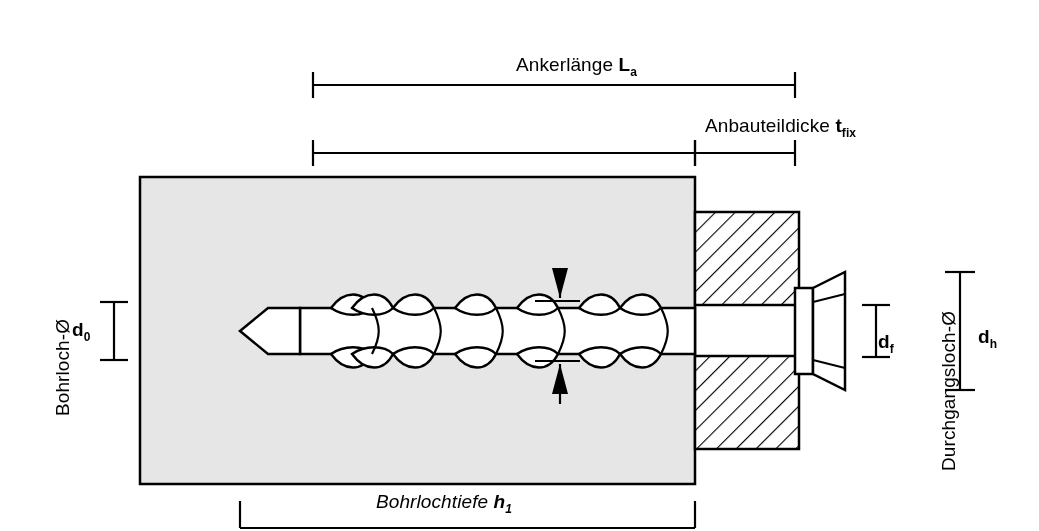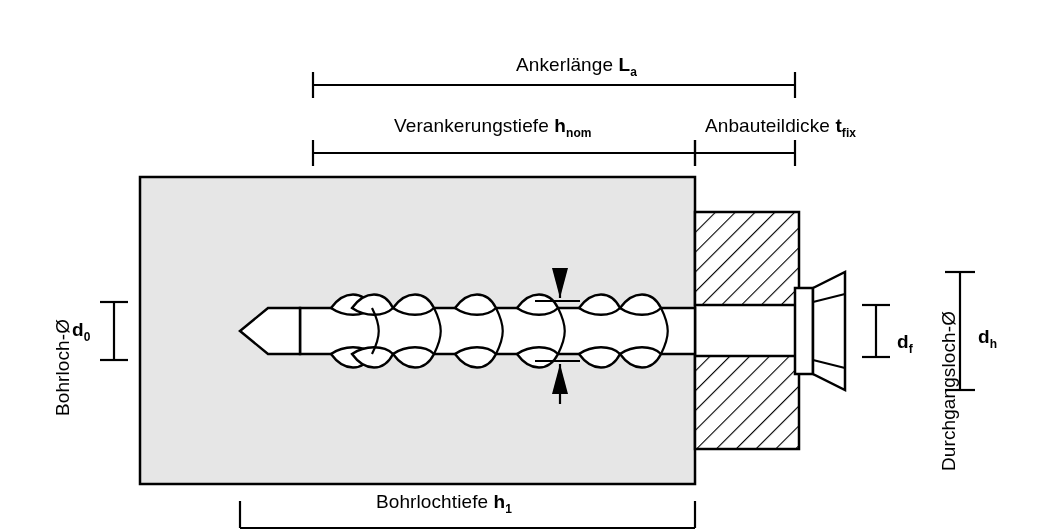--- a/index.html
+++ b/index.html
@@ -165,50 +165,47 @@
       <line x1="695" y1="465" x2="695" y2="492"></line>
       <line x1="240" y1="492" x2="695" y2="492"></line>
     </g>
 
   </svg>
 
   <div class="lbl" style="left:516px; top:18px;">
     <span class="reg">Ankerlänge </span><span>L</span><span class="sub">a</span>
   </div>
 
-  <div class="lbl" style="left:394px; top:79px;">
-    <span class="reg">Verankerungstiefe </span><span>h</span><span class="sub">nom</span>
-  </div>
 
   <div class="lbl" style="left:705px; top:79px;text-align:center;">
     <span class="reg">Anbauteildicke </span><span>t</span><span class="sub">fix</span>
   </div>
 
   <div class="lbl rot-cw" style="left:52px; top:380px;">
     <span class="reg">Bohrloch-Ø</span>
   </div>
 
   <div class="lbl" style="left:72px; top:283px;">
     <span>d</span><span class="sub">0</span>
   </div>
 
 
-  <div class="lbl" style="left:897px; top:295px;">
+  <div class="lbl" style="left:878px; top:295px;">
     <span>d</span><span class="sub">f</span>
   </div>
 
   <div class="lbl rot-cw" style="left:938px; top:435px;">
     <span class="reg">Durchgangsloch-Ø</span>
   </div>
 
   <div class="lbl" style="left:978px; top:290px;">
     <span>d</span><span class="sub">h</span>
   </div>
 
   <div class="lbl rot-cw" style="left:1022px; top:353px;">
     <span class="reg">Kopf-Ø</span>
   </div>
 
-  <div class="lbl" style="left:376px; top:455px;">
+  <div class="lbl" style="left:376px; top:455px;font-style:italic;">
     <span class="reg">Bohrlochtiefe </span><span>h</span><span class="sub">1</span>
   </div>
 
 </div>
 
 </body></html>

